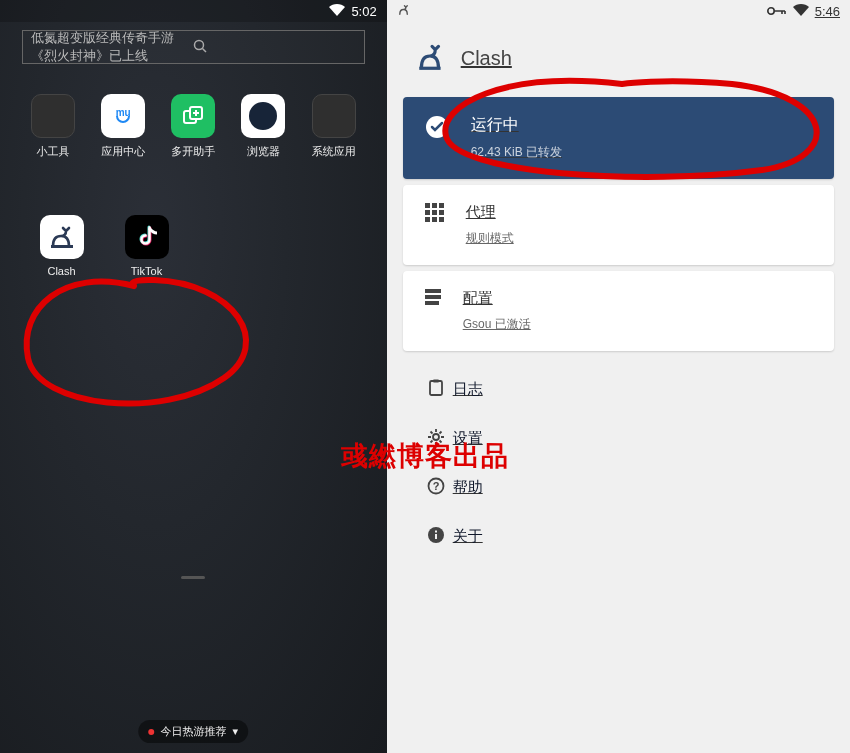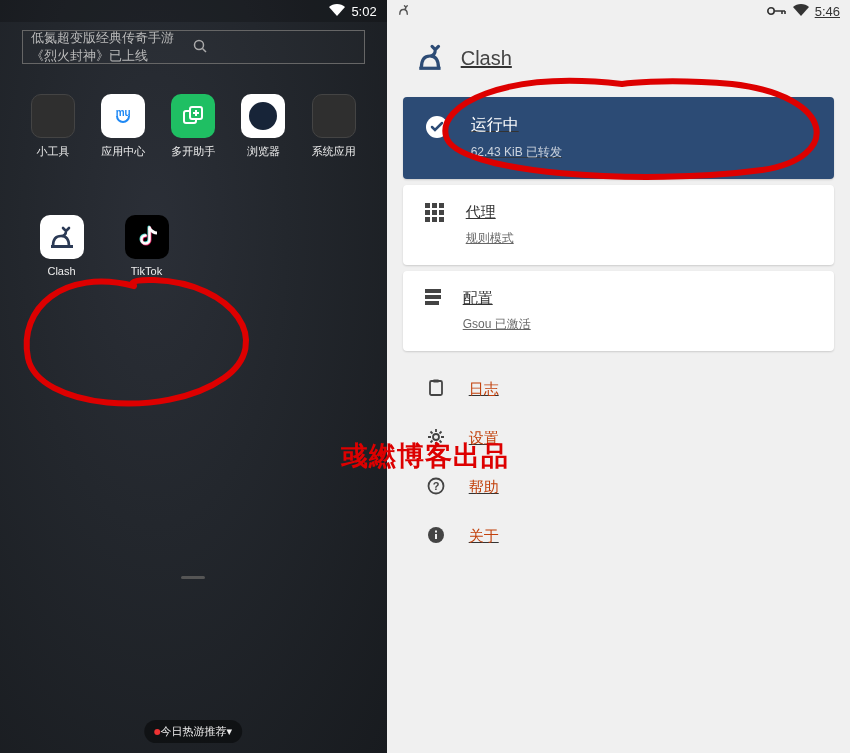--- a/index.html
+++ b/index.html
@@ -15,31 +15,31 @@
     .search span { flex: 1 }
     .iconrow { display: flex; gap: 24px; padding: 30px 30px 0; }
     .appcell { width: 55px; display: flex; flex-direction: column; align-items: center; gap: 6px; font-size: 11px; color: #eee; }
     .appcell .ibox { width: 44px; height: 44px; border-radius: 10px; display: flex; align-items: center; justify-content: center; font-size: 22px; }
     .ibox.dark{background:#2f2f2f;border:1px solid #444}
     .ibox.green{background:#1fbf63}
     .ibox.white{background:#fff;color:#333}
     .ibox.black{background:#000}
     .row2{ margin-top: 56px; padding-left: 34px; gap: 30px; display:flex}
     .navhandle{position:absolute; bottom:174px; left:50%; transform:translateX(-50%); width:24px; height:3px; background:#555; border-radius:2px}
-    .hotbar{position:absolute; bottom:10px; left:50%; transform:translateX(-50%); display:flex; align-items:center; background:rgba(0,0,0,.45); padding:4px 10px; border-radius:12px; font-size:11px; color:#eee}
+    .hotbar{position:absolute; bottom:10px; left:50%; transform:translateX(-50%); display:flex; align-items:center; gap:6px; background:rgba(0,0,0,.45); padding:4px 10px; border-radius:12px; font-size:11px; color:#eee}
     .hotbar .dot{width:6px;height:6px;border-radius:50%;background:#e33}
     
     .appbar{display:flex; align-items:center; gap:14px; padding:18px 28px 14px; font-size:20px; color:#444}
     .card, .runcard{ margin:6px 16px; border-radius:4px; display:flex; gap:22px; padding:18px 22px; box-shadow:0 1px 2px rgba(0,0,0,.15)}
     .runcard{ background:#2c4b75; color:#fff }
     .card{ background:#fff }
     .runcard .title{font-size:16px}
     .runcard .sub, .card .sub{font-size:12px; opacity:.75; margin-top:8px}
     .card .title{font-size:15px; color:#333}
-    .menuitem{display:flex; align-items:center; gap:24px; padding:14px 40px; font-size:15px; color:#c2410c}
+    .menuitem{display:flex; align-items:center; gap:8px; padding:14px 40px; font-size:15px; color:#0f172a}
     .grid4{display:grid;grid-template-columns:repeat(3,5px);grid-template-rows:repeat(3,5px);gap:2px}
     .grid4 span{background:#444}
     .stack{display:flex;flex-direction:column;gap:2px}
     .stack span{width:16px;height:4px;background:#444}
     .stack .s1{width:14px}
     
     .anno{position:absolute; pointer-events:none}
     .watermark{position:absolute; left:50%; top:440px; transform:translateX(-50%); color:#d00; font-size:27px; font-weight:bold; text-align:left; line-height:1.25; letter-spacing:1px}
     .muicon{color:#fff;font-size:14px;font-weight:bold;display:flex;flex-direction:column;align-items:center;line-height:.7}
     .muicon .arc{width:14px;height:7px;border:2px solid #fff;border-top:0;border-radius:0 0 10px 10px}

